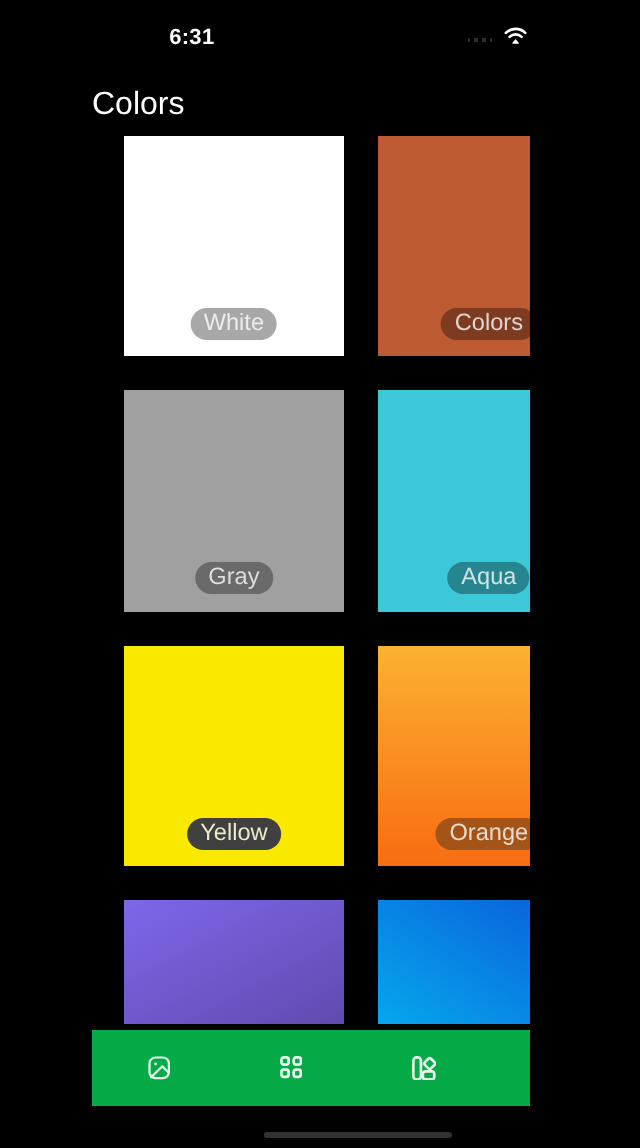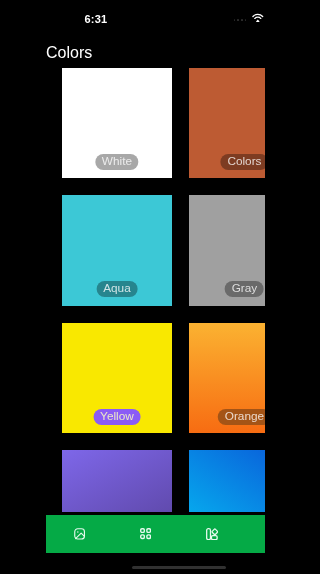--- a/index.html
+++ b/index.html
@@ -102,30 +102,30 @@
   <div class="scroll">
     <div class="grid">
   <div class="card" style="background: rgb(255, 255, 255);">
     <div class="pill" style="background: rgb(168, 168, 168); color: rgb(236, 236, 236);">White</div>
   </div>
 
   <div class="card" style="background: rgb(189, 91, 51);">
     <div class="pill" style="background: rgb(125, 60, 34); color: rgb(226, 212, 206);">Colors</div>
   </div>
 
+  <div class="card" style="background: rgb(160, 160, 160);">
+    <div class="pill" style="background: rgb(106, 106, 106); color: rgb(222, 222, 222);">Gray</div>
+  </div>
+
   <div class="card" style="background: rgb(60, 200, 214);">
     <div class="pill" style="background: rgb(38, 133, 142); color: rgb(208, 228, 230);">Aqua</div>
   </div>
 
-  <div class="card" style="background: rgb(160, 160, 160);">
-    <div class="pill" style="background: rgb(106, 106, 106); color: rgb(222, 222, 222);">Gray</div>
-  </div>
-
   <div class="card" style="background: rgb(249, 232, 0);">
-    <div class="pill" style="background: #8b5cf6; color: rgb(235, 233, 199);">Yellow</div>
+    <div class="pill" style="background: #404040; color: rgb(235, 233, 199);">Yellow</div>
   </div>
 
   <div class="card" style="background: linear-gradient(rgb(251, 178, 49), rgb(247, 108, 18));">
     <div class="pill" style="background: rgb(164, 84, 22); color: rgb(235, 217, 204);">Orange</div>
   </div>
 
   <div class="card" style="background: linear-gradient(152deg, rgb(126, 103, 233), rgb(85, 63, 150));">
     
   </div>
 

